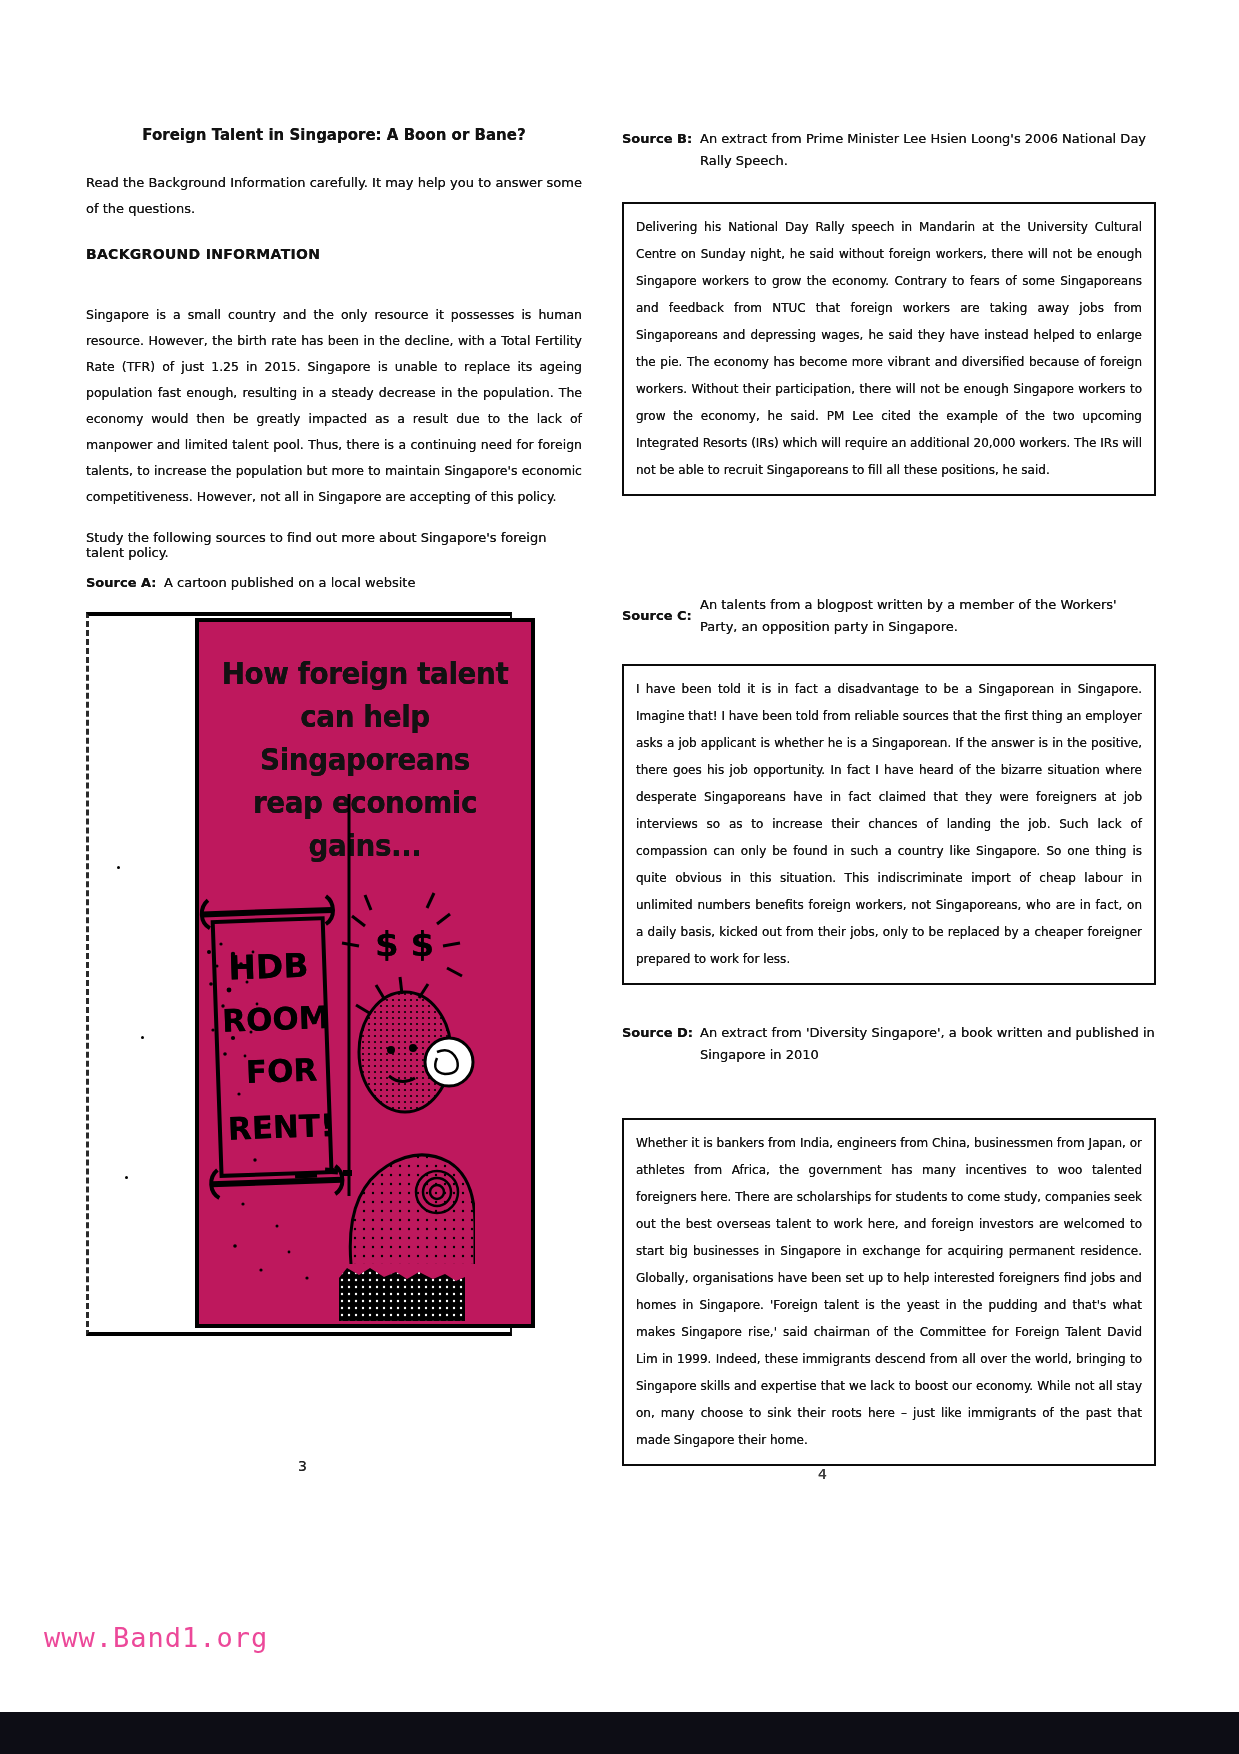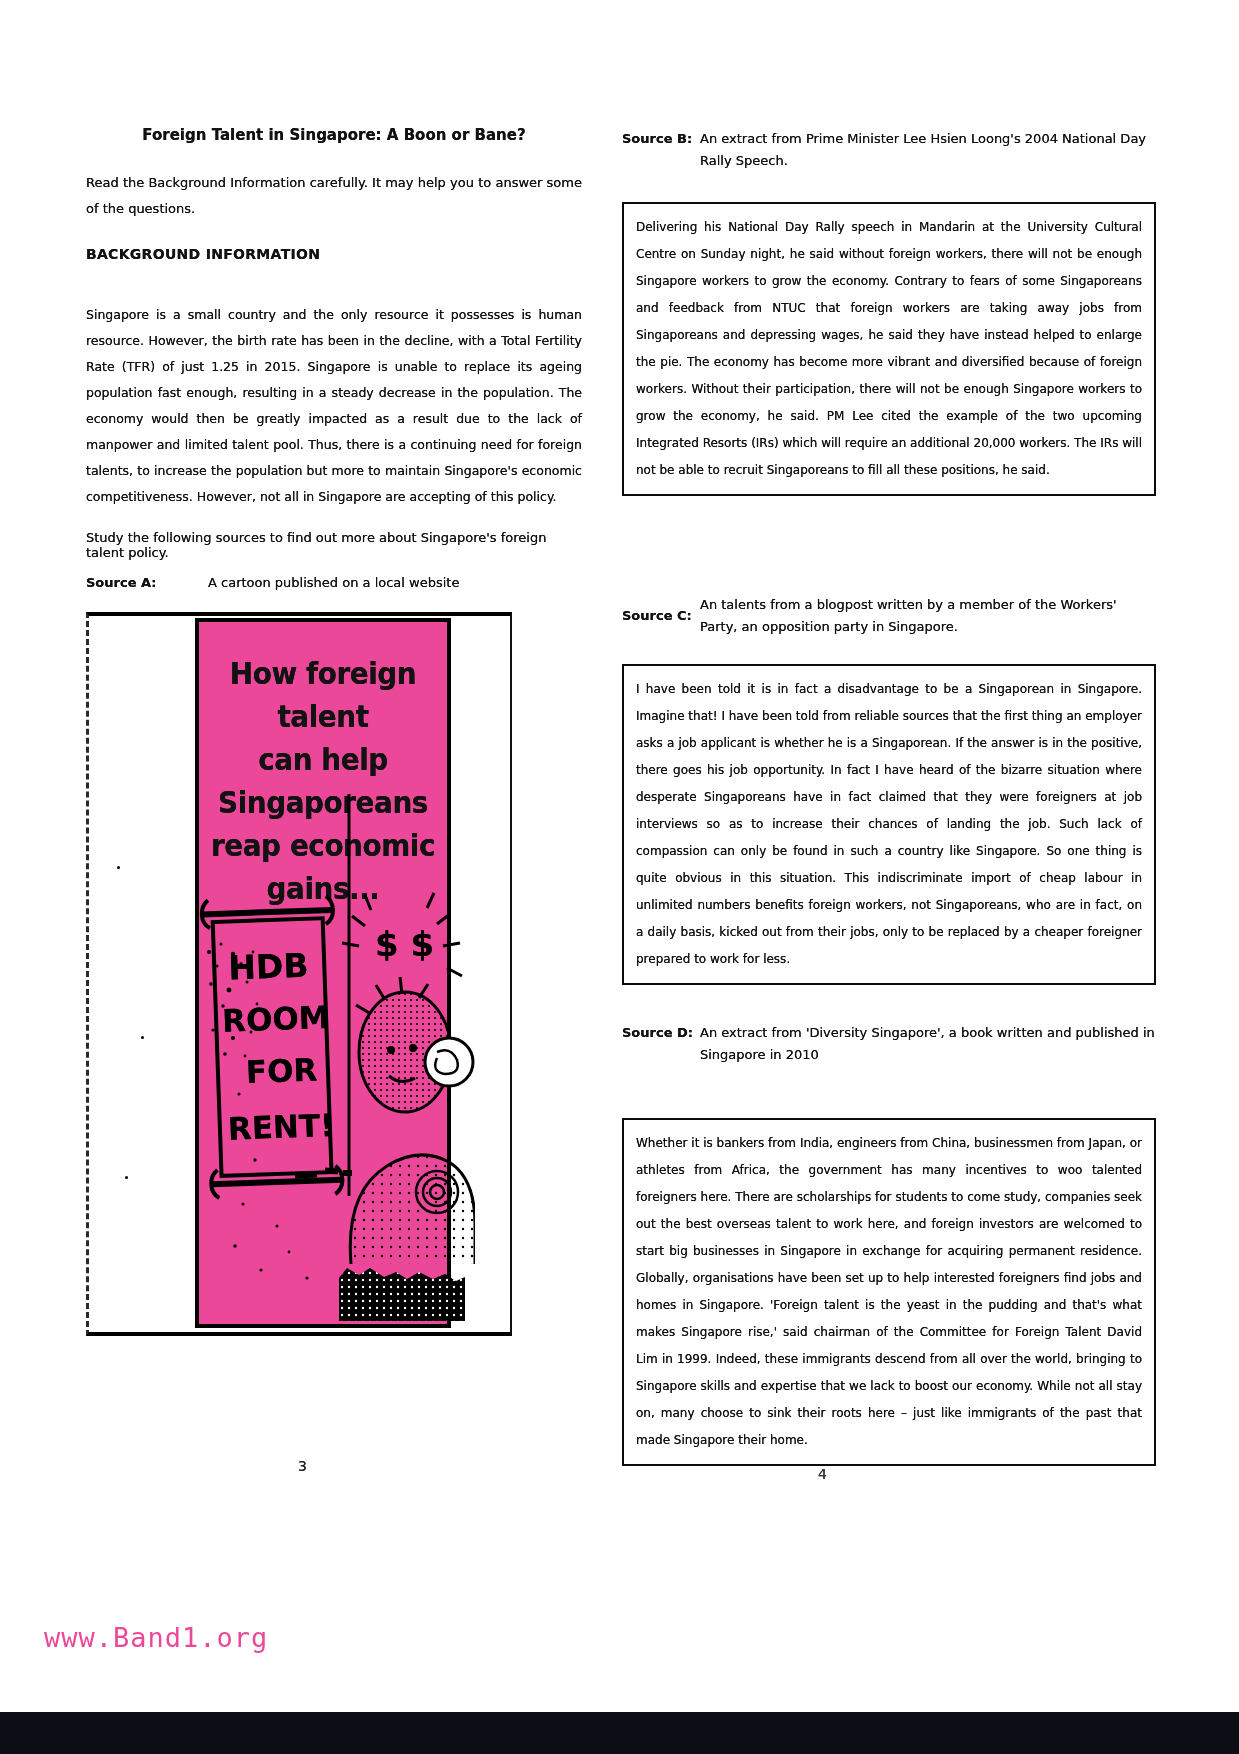--- a/index.html
+++ b/index.html
@@ -14,28 +14,28 @@
     font-size:15px;font-weight:bold;}
   .intro{position:absolute;top:170px;left:0;width:100%;margin:0;
     font-size:13px;line-height:26px;text-align:justify;}
   .bg-head{position:absolute;top:246px;left:0;margin:0;font-size:14px;font-weight:bold;letter-spacing:.3px;}
   .bg-text{position:absolute;top:302px;left:0;width:100%;margin:0;
     font-size:12.5px;line-height:26px;text-align:justify;}
   .study{position:absolute;top:530px;left:0;width:100%;margin:0;font-size:13px;}
   .source-row{display:flex;font-size:13px;line-height:22px;}
   .source-row .slabel{flex:0 0 78px;font-weight:bold;}
   .source-row .sdesc{flex:1;}
-  .row-a{position:absolute;top:572px;left:0;width:100%;gap:44px;}
+  .row-a{position:absolute;top:572px;left:0;width:100%;}
   
   .cartoon{position:absolute;top:612px;left:0;width:426px;height:724px;box-sizing:border-box;
     border-top:4px solid #000;border-bottom:4px solid #000;
     border-left:3px dashed #2a2a2a;border-right:2px solid #111;}
   .cartoon .stray{position:absolute;width:3px;height:3px;background:#000;border-radius:50%;}
-  .cartoon-inner{position:absolute;left:106px;top:2px;width:256px;height:710px;box-sizing:border-box;
-    border:4px solid #000;background:#ec4899;}
+  .cartoon-inner{position:absolute;left:106px;top:2px;width:340px;height:710px;box-sizing:border-box;
+    border:4px solid #000;background:#be185d;}
   .headline{margin-top:30px;text-align:center;font-weight:bold;font-size:30px;line-height:43px;
     transform:scaleX(.93);transform-origin:center;letter-spacing:-.5px;}
   .cartoon-svg{position:absolute;left:0;top:172px;width:276px;height:530px;}
   svg text{font-family:"DejaVu Sans",sans-serif;font-weight:bold;fill:#000;}
   
   .col-right{position:absolute;left:622px;top:0;width:534px;}
   .row-b{position:absolute;top:128px;left:0;width:100%;}
   .row-c{position:absolute;top:594px;left:0;width:100%;align-items:center;}
   .row-d{position:absolute;top:1022px;left:0;width:100%;}
   .src-box{position:absolute;left:0;width:100%;box-sizing:border-box;margin:0;
@@ -179,21 +179,21 @@
           </g>
         </svg>
       </div>
     </div>
   </section>
 
   <section class="col-right">
 
     <div class="source-row row-b">
       <span class="slabel">Source B:</span>
-      <span class="sdesc">An extract from Prime Minister Lee Hsien Loong's 2004 National Day Rally Speech.</span>
+      <span class="sdesc">An extract from Prime Minister Lee Hsien Loong's 2006 National Day Rally Speech.</span>
     </div>
     <p class="src-box box-b">Delivering his National Day Rally speech in Mandarin at the University Cultural Centre on Sunday night, he said without foreign workers, there will not be enough Singapore workers to grow the economy. Contrary to fears of some Singaporeans and feedback from NTUC that foreign workers are taking away jobs from Singaporeans and depressing wages, he said they have instead helped to enlarge the pie. The economy has become more vibrant and diversified because of foreign workers. Without their participation, there will not be enough Singapore workers to grow the economy, he said. PM Lee cited the example of the two upcoming Integrated Resorts (IRs) which will require an additional 20,000 workers. The IRs will not be able to recruit Singaporeans to fill all these positions, he said.</p>
 
     <div class="source-row row-c">
       <span class="slabel">Source C:</span>
       <span class="sdesc">An talents from a blogpost written by a member of the Workers' Party, an opposition party in Singapore.</span>
     </div>
     <p class="src-box box-c">I have been told it is in fact a disadvantage to be a Singaporean in Singapore. Imagine that! I have been told from reliable sources that the first thing an employer asks a job applicant is whether he is a Singaporean. If the answer is in the positive, there goes his job opportunity. In fact I have heard of the bizarre situation where desperate Singaporeans have in fact claimed that they were foreigners at job interviews so as to increase their chances of landing the job. Such lack of compassion can only be found in such a country like Singapore. So one thing is quite obvious in this situation. This indiscriminate import of cheap labour in unlimited numbers benefits foreign workers, not Singaporeans, who are in fact, on a daily basis, kicked out from their jobs, only to be replaced by a cheaper foreigner prepared to work for less.</p>
 
     <div class="source-row row-d">

